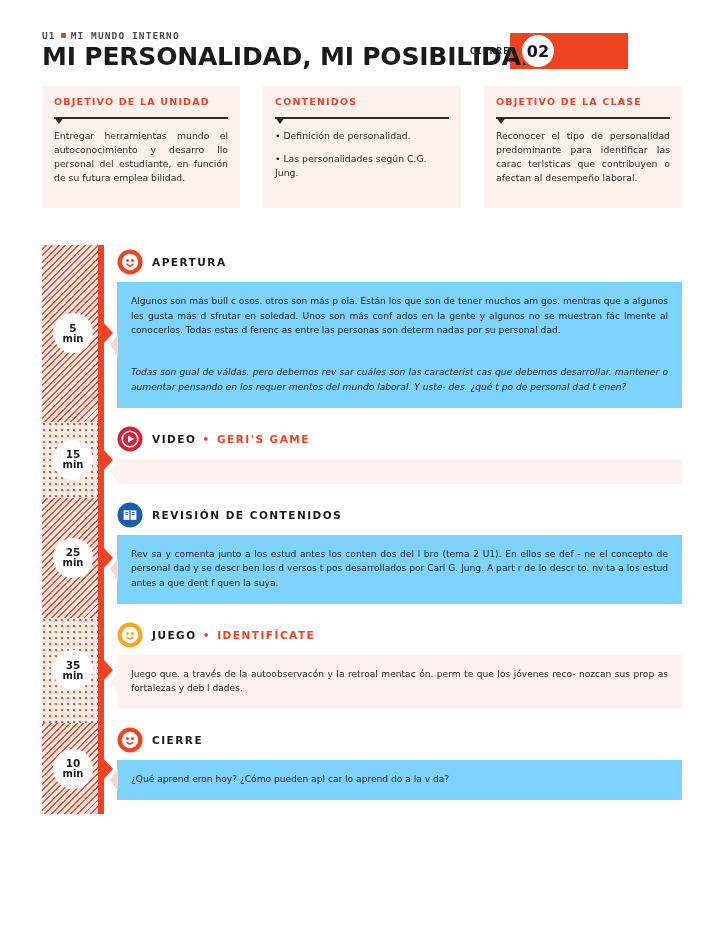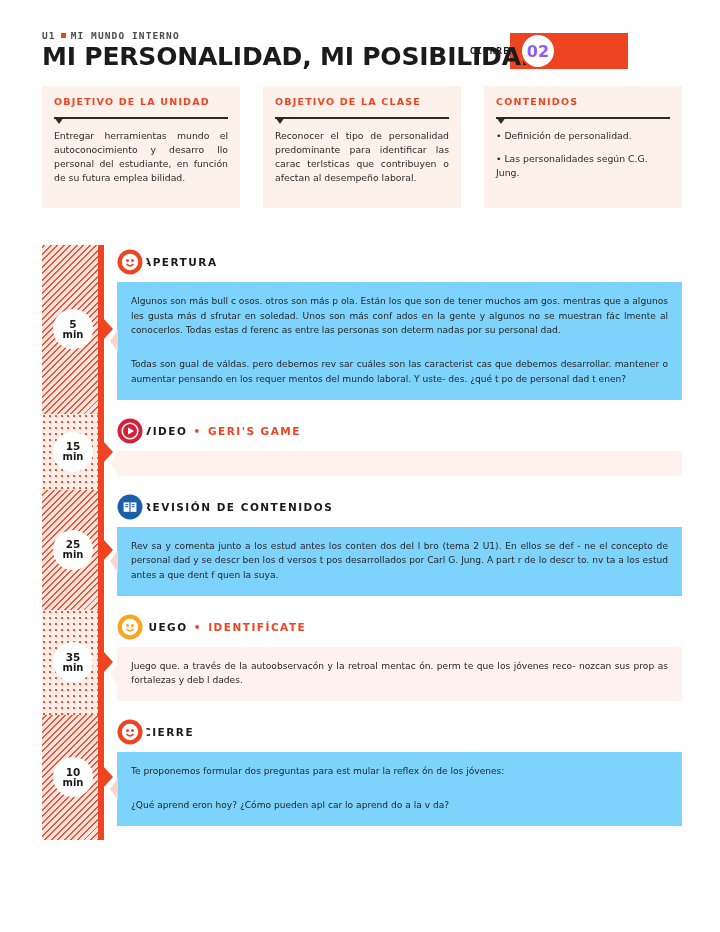--- a/index.html
+++ b/index.html
@@ -71,21 +71,21 @@
     right: 72px; top: 33px;
     width: 36px; height: 36px;
     border-radius: 50%;
     background: #ffffff;
     border: 2.5px solid #EE4422;
     display: flex;
     align-items: center;
     justify-content: center;
     font-size: 16px;
     font-weight: bold;
-    color: #8b5cf6;
+    color: #0f172a;
     font-family: "DejaVu Sans", "Liberation Sans", sans-serif;
   }
 
   
   .info-row {
     position: absolute;
     left: 42px; top: 86px;
     width: 640px;
     display: flex;
     gap: 23px;
@@ -213,21 +213,21 @@
   .content {
     flex: 1;
     padding-left: 13px;
     padding-bottom: 14px;
     position: relative;
   }
 
   .sec-head {
     display: flex;
     align-items: center;
-    gap: 0;
+    gap: 9px;
     height: 34px;
     margin-bottom: 3px;
   }
 
   .sec-icon {
     width: 26px; height: 26px;
     border-radius: 50%;
     position: relative;
     flex: 0 0 26px;
     display: flex;
@@ -273,21 +273,21 @@
   }
   .panel.cream .notch { border-right-color: #FDF2EE; }
 
   .panel p {
     font-size: 9.1px;
     line-height: 1.62;
     color: #262626;
     text-align: justify;
     font-family: "DejaVu Sans", "Liberation Sans", sans-serif;
   }
-  .panel p + p { margin-top: 19px; }
+  .panel p + p { margin-top: 27px; font-style: italic; }
 </style>
 </head>
 <body>
 
 <div class="page">
 
   <div class="clase-bar"></div>
 
   <div class="header">
     <div class="eyebrow">
@@ -306,36 +306,36 @@
     <div class="info-box">
       <h3>OBJETIVO DE LA UNIDAD</h3>
       <div class="rule-wrap">
         <div class="rule"></div>
         <div class="rule-tri"></div>
       </div>
       <p class="justify">Entregar herramientas mundo el autoconocimiento y desarro llo personal del estudiante, en función de su futura emplea bilidad.</p>
     </div>
 
     <div class="info-box">
+      <h3>CONTENIDOS</h3>
+      <div class="rule-wrap">
+        <div class="rule"></div>
+        <div class="rule-tri"></div>
+      </div>
+      <p>• Definición de personalidad.</p>
+      <p>• Las personalidades según C.G. Jung.</p>
+    </div>
+
+    <div class="info-box">
       <h3>OBJETIVO DE LA CLASE</h3>
       <div class="rule-wrap">
         <div class="rule"></div>
         <div class="rule-tri"></div>
       </div>
       <p class="justify">Reconocer el tipo de personalidad predominante para identificar las carac terlsticas que contribuyen o afectan al desempeño laboral.</p>
-    </div>
-
-    <div class="info-box">
-      <h3>CONTENIDOS</h3>
-      <div class="rule-wrap">
-        <div class="rule"></div>
-        <div class="rule-tri"></div>
-      </div>
-      <p>• Definición de personalidad.</p>
-      <p>• Las personalidades según C.G. Jung.</p>
     </div>
 
   </div>
 
   <div class="timeline">
 
     <div class="block">
       <div class="gutter">
         <div class="gutter-fill pat-diag"></div>
         <div class="gutter-bar"></div>
@@ -489,20 +489,19 @@
               <circle cx="15.5" cy="11.4" r="1.5" fill="#EE4422"></circle>
               <path d="M10 15.4 q3 3 6 0" stroke="#EE4422" stroke-width="1.5" fill="none" stroke-linecap="round"></path>
             </svg>
           </div>
           <div class="sec-title">
             <span>CIERRE</span>
           </div>
         </div>
         <div class="panel salmon">
           <div class="notch"></div>
-          <p>Te proponemos formular dos preguntas para est mular la reflex ón de los jóvenes:</p>
           <p>¿Qué aprend eron hoy? ¿Cómo pueden apl car lo aprend do a la v da?</p>
         </div>
       </div>
     </div>
 
   </div>
 </div>
 
 </body></html>

